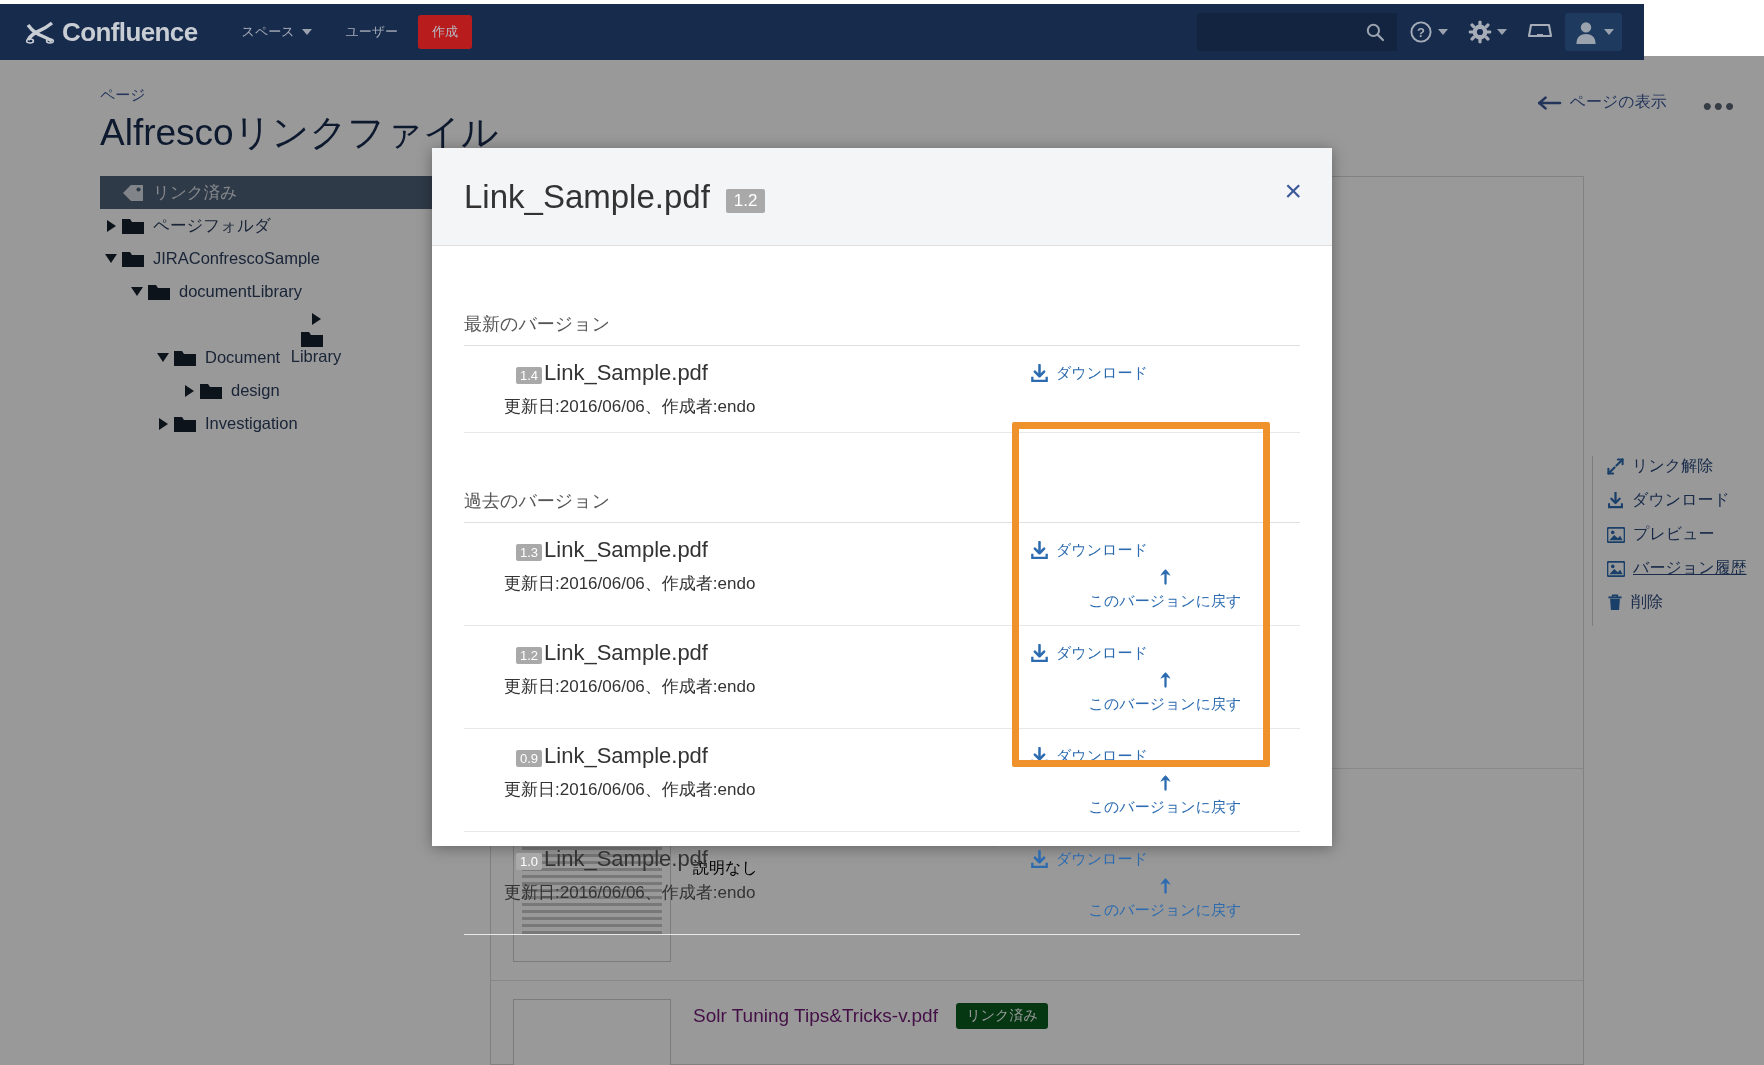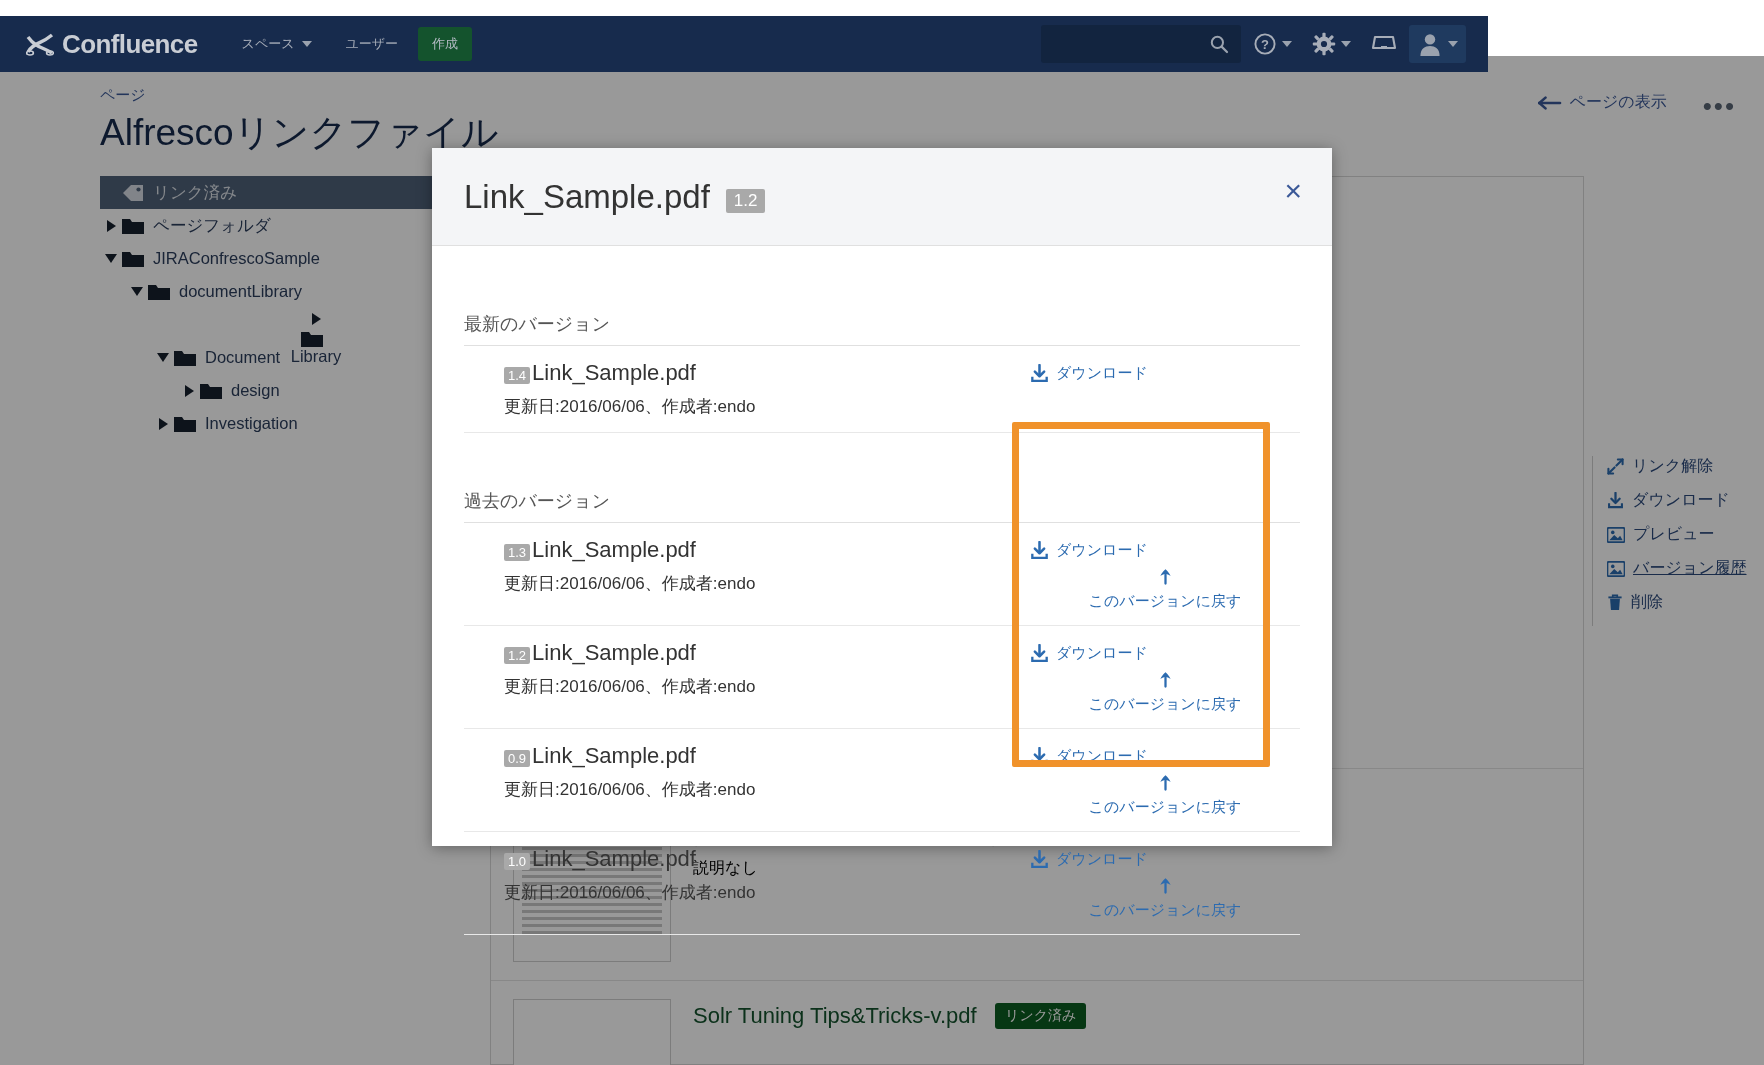--- a/index.html
+++ b/index.html
@@ -5,32 +5,32 @@
   * { box-sizing: border-box; margin: 0; padding: 0; }
   html, body {
     width: 1764px; height: 1065px;
     font-family: "Liberation Sans", "DejaVu Sans", sans-serif;
     overflow: hidden; background: #fff;
   }
   #root { position: relative; width: 1764px; height: 1065px; }
 
   
   .topnav {
-    position: absolute; left: 0; top: 16px; width: 1488px; height: 56px;
+    position: absolute; left: 0; top: 4px; width: 1644px; height: 56px;
     background: #172B4D; display: flex; align-items: center; z-index: 40;
   }
   .logo-wrap { display: flex; align-items: center; margin-left: 26px; gap: 8px; }
   .logo-mark { width: 28px; height: 26px; position: relative; }
   .logo-text { color: #C9CDD4; font-size: 26px; font-weight: bold; letter-spacing: -0.6px; }
   .nav-items { display: flex; align-items: center; margin-left: 30px; gap: 6px; }
   .nav-item {
     color: #A7ADB8; font-size: 13px; padding: 8px 14px; border-radius: 3px;
     display: flex; align-items: center; gap: 7px; cursor: pointer; white-space: nowrap;
   }
-  .nav-item.create { background: #14532d; color: #B6BCC6; }
+  .nav-item.create { background: #b91c1c; color: #B6BCC6; }
   .caret-down {
     width: 0; height: 0; border-left: 5px solid transparent;
     border-right: 5px solid transparent; border-top: 6px solid #9AA2AE;
   }
   .nav-right { margin-left: auto; display: flex; align-items: center; gap: 4px; margin-right: 22px; }
   .searchbox {
     width: 200px; height: 38px; background: #12243F; border-radius: 3px;
     display: flex; align-items: center; justify-content: flex-end; padding-right: 12px;
     cursor: text;
   }
@@ -72,21 +72,21 @@
   .content-panel {
     position: absolute; left: 415px; top: 120px; right: 180px; bottom: 0;
     border: 1px solid #d8d8d8; background: #fff;
   }
   .file-row { display: flex; padding: 18px 0 18px 22px; border-bottom: 1px solid #e3e3e3; }
   .thumb { width: 158px; height: 175px; border: 1px solid #cfcfcf; background: #fff; flex: 0 0 158px; overflow: hidden; }
   .thumb-lines { padding: 10px 8px; }
   .thumb-lines div { height: 3px; background: #c8c8c8; margin-bottom: 4px; }
   .thumb-lines div.red { background: #d15a5a; }
   .file-meta { padding-left: 22px; padding-top: 4px; }
-  .file-name { font-size: 22px; color: #14532d; display: inline-block; vertical-align: middle; cursor: pointer; }
+  .file-name { font-size: 19px; color: #701a75; display: inline-block; vertical-align: middle; cursor: pointer; }
   .badge-linked {
     display: inline-block; vertical-align: middle; background: #0a5c20; color: #fff;
     font-size: 14px; padding: 4px 10px; border-radius: 3px; margin-left: 14px;
   }
   .file-sub { font-size: 16px; color: #5e5e5e; margin-top: 12px; }
   .file-sub .size { margin-left: 28px; color: #222; }
   .file-desc { font-size: 16px; color: #000000; margin-top: 8px; }
 
   
   .right-actions {
@@ -126,21 +126,21 @@
   .modal-close {
     position: absolute; right: 30px; top: 28px; font-size: 30px; color: #3b5998;
     cursor: pointer; line-height: 1;
   }
   .modal-body { padding: 26px 32px 0 32px; }
   .sec-title { font-size: 18px; color: #555; padding-bottom: 9px; margin-top: 40px; }
   .sec-rule { height: 1px; background: #e0e0e0; }
 
   .ver-row { display: flex; align-items: flex-start; padding: 14px 0 14px 40px; border-bottom: 1px solid #e8e8e8; position: relative; min-height: 80px; }
   .ver-left { flex: 1; }
-  .ver-file { font-size: 22px; color: #333; display: flex; align-items: center; }
+  .ver-file { font-size: 22px; color: #333; display: flex; align-items: center; margin-left: 12px; }
   .vnum {
     background: #A9A9A9; color: #fff; font-size: 13px; padding: 1px 4px;
     border-radius: 2px; margin-right: 2px; position: relative; top: 2px;
   }
   .ver-date { font-size: 17px; color: #333; margin-top: 9px; }
   .ver-right { width: 270px; padding-top: 4px; }
   .dl-link { display: flex; align-items: center; gap: 7px; color: #2c6bb0; font-size: 15px; cursor: pointer; white-space: nowrap; }
   .dl-link + .dl-link { margin-top: 8px; flex-direction: column; }
 
   

